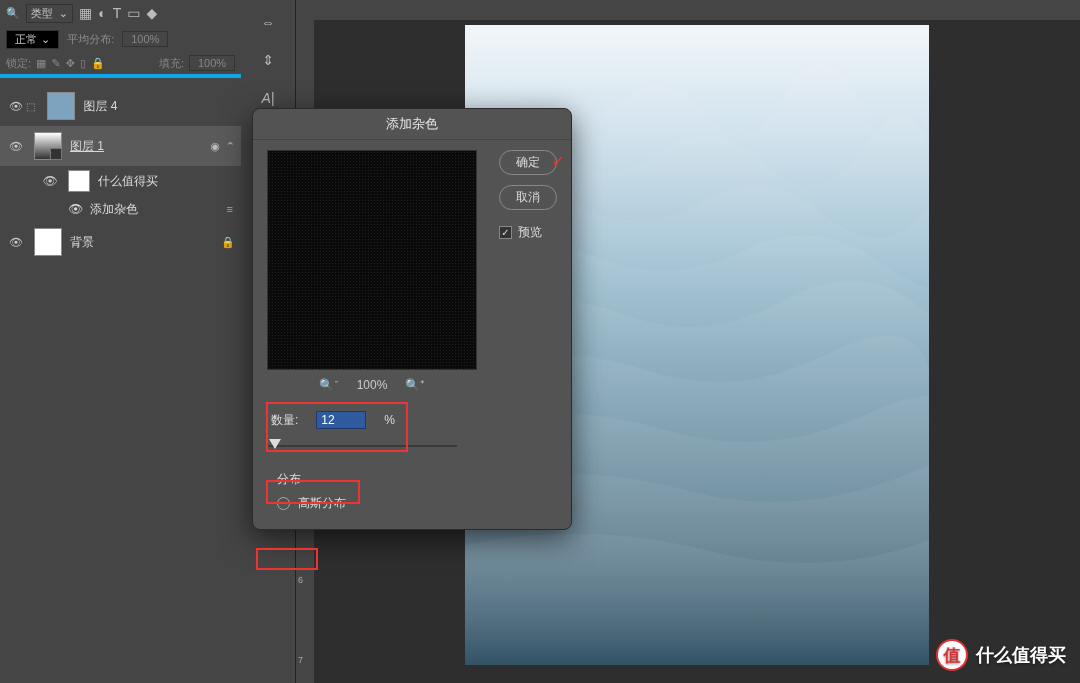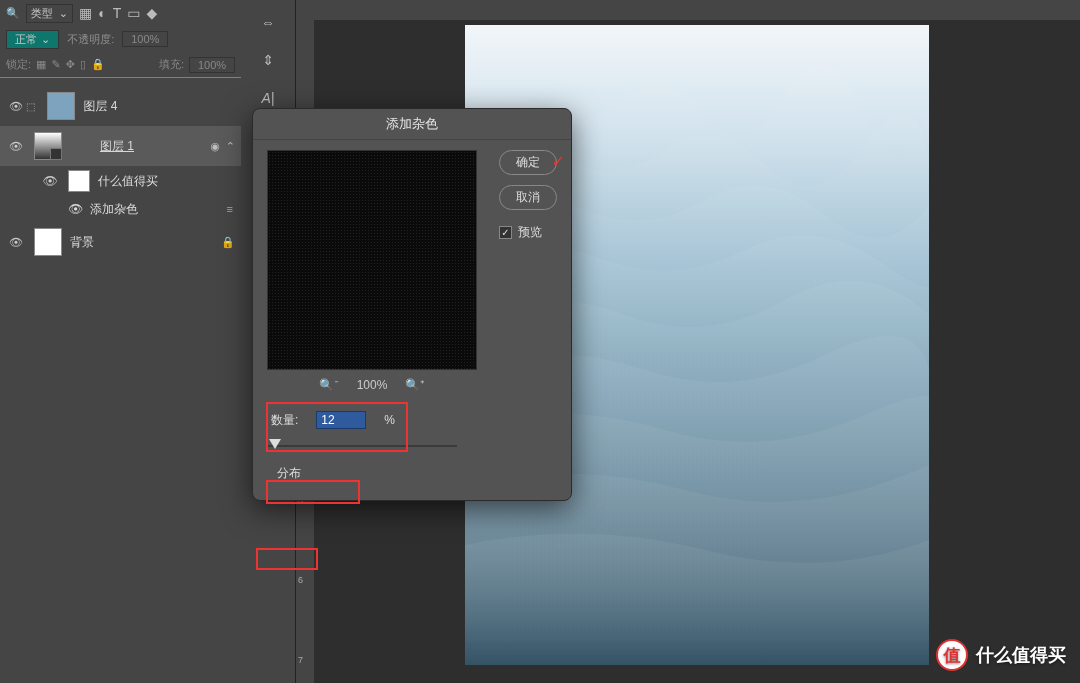--- a/index.html
+++ b/index.html
@@ -4,36 +4,36 @@
 <style>
   * { box-sizing: border-box; margin: 0; padding: 0; font-family: "Microsoft YaHei", "PingFang SC", sans-serif; }
   body { width: 1080px; height: 683px; background: #2e2e2e; overflow: hidden; position: relative; }
 
   
   .left-panel { position: absolute; left: 0; top: 0; width: 241px; height: 683px; background: #454545; color: #c8c8c8; font-size: 11px; }
   .top-row { display: flex; align-items: center; padding: 3px 6px; gap: 6px; height: 26px; }
   .type-filter { border: 1px solid #333; background: #454545; color: #c8c8c8; padding: 1px 4px; font-size: 11px; display: flex; align-items: center; gap: 6px; }
   .top-row .icon { color: #bbb; font-size: 14px; }
   .second-row { display: flex; align-items: center; padding: 3px 6px; gap: 8px; height: 26px; }
-  .mode-select { border: 1px solid #333; background: #0f766e; color: #c8c8c8; padding: 1px 8px; font-size: 11px; display:flex; align-items:center; gap:4px;}
+  .mode-select { border: 1px solid #333; background: #000000; color: #c8c8c8; padding: 1px 8px; font-size: 11px; display:flex; align-items:center; gap:4px;}
   .opacity-label { color: #8e8e8e; }
   .opacity-field { background: #454545; border: 1px solid #333; color: #888; padding: 1px 4px; font-size: 11px; width: 46px; text-align:center; }
-  .third-row { display: flex; align-items: center; padding: 3px 6px; gap: 5px; height: 26px; border-bottom: 1px solid #0ea5e9; }
+  .third-row { display: flex; align-items: center; padding: 3px 6px; gap: 5px; height: 26px; border-bottom: 4px solid #0ea5e9; }
   .third-row .tiny { color: #888; font-size: 11px; }
 
   .layers { margin-top: 8px; }
   .layer-row { display: flex; align-items: center; height: 40px; padding: 0 6px; position: relative; }
   .layer-row.selected { background: #5a5a5a; }
   .eye { width: 20px; text-align: center; color: #ccc; cursor: pointer; }
   .thumb { width: 28px; height: 28px; background: #7da3bf; border: 1px solid #888; margin: 0 8px; flex-shrink: 0; position: relative; }
   .thumb.white { background: #fff; }
   .thumb.smartobj { background: #fff; }
   .thumb.smartobj::after { content: ""; position: absolute; right: -1px; bottom: -1px; width: 10px; height: 10px; background: #333; border: 1px solid #777; }
   .layer-name { color: #d8d8d8; font-size: 12px; }
-  .layer-name.underline { text-decoration: underline; margin-left: 30px; }
+  .layer-name.underline { text-decoration: underline; }
   .layer-row .right-icons { position: absolute; right: 6px; display: flex; gap: 6px; color: #bbb; }
   .sub-row { display: flex; align-items: center; height: 30px; padding-left: 40px; font-size: 12px; color: #ddd; }
   .sub-row .eye { width: 20px; }
   .sub-thumb { width: 22px; height: 22px; background: #fff; border: 1px solid #888; margin: 0 8px; }
   .effect-row { display: flex; align-items: center; height: 26px; padding-left: 68px; font-size: 12px; color: #ddd; }
   .effect-row .dot { width: 14px; text-align: center; }
   .effect-row .rt { margin-left: auto; margin-right: 8px; color: #aaa; font-size: 11px; }
   .chain { font-size: 10px; color: #aaa; margin-right: 4px; }
 
   
@@ -56,21 +56,21 @@
   .zoom-row .z-icon { cursor: pointer; }
   .amount-row { display: flex; align-items: center; gap: 18px; margin-bottom: 4px; padding: 4px; }
   .amount-row .num-input { background: #2f5a9e; border: 1px solid #1a3a6e; color: #fff; width: 50px; padding: 1px 4px; font-size: 12px; }
   .slider-row { position: relative; height: 18px; width: 190px; margin-bottom: 6px; }
   .slider-track { position: absolute; top: 8px; left: 0; right: 0; height: 2px; background: #3a3a3a; }
   .slider-thumb { position: absolute; top: 2px; left: 2px; width: 0; height: 0; border-left: 6px solid transparent; border-right: 6px solid transparent; border-top: 10px solid #ddd; }
   .red-box { border: 2px solid #e33; position: absolute; pointer-events: none; }
   .rb1 { left: 266px; top: 402px; width: 142px; height: 50px; }
   .rb2 { left: 266px; top: 480px; width: 94px; height: 24px; }
   .rb3 { left: 256px; top: 548px; width: 62px; height: 22px; }
-  .section-label { color: #ddd; margin: 10px 0 4px 10px; }
+  .section-label { color: #ddd; margin: 16px 0 4px 10px; }
   .radio-row, .check-row { display: flex; align-items: center; gap: 8px; padding: 3px 0 3px 10px; }
   .radio { width: 13px; height: 13px; border-radius: 50%; border: 1px solid #aaa; display: inline-flex; align-items: center; justify-content: center; }
   .radio.checked::after { content: ""; width: 7px; height: 7px; border-radius: 50%; background: #ddd; }
   .checkbox { width: 13px; height: 13px; border: 1px solid #888; background: #333; display: inline-flex; align-items: center; justify-content: center; color: #ddd; font-size: 10px; }
   .checkbox.checked::after { content: "✓"; }
   .dlg-buttons { position: absolute; right: 14px; top: 10px; display: flex; flex-direction: column; gap: 10px; }
   .pill-btn { border: 1px solid #888; border-radius: 14px; padding: 3px 16px; background: transparent; color: #ddd; font-size: 12px; cursor: pointer; text-align:center; }
   .red-check { color: #e33; font-size: 16px; position: absolute; }
   .preview-check { display: flex; align-items:center; gap:6px; margin-top:4px;}
 
@@ -92,21 +92,21 @@
     <span class="icon">◐</span>
     <span class="icon">T</span>
     <span class="icon">▭</span>
     <span class="icon">◆</span>
   </div>
   <div class="second-row">
     <div class="mode-select">
       <span>正常</span>
       <span>⌄</span>
     </div>
-    <span class="opacity-label">不透明度:</span>
+    <span class="opacity-label">平均分布:</span>
     <span class="opacity-field">100%</span>
   </div>
   <div class="third-row">
     <span class="tiny">锁定:</span>
     <span class="tiny">▦</span>
     <span class="tiny">✎</span>
     <span class="tiny">✥</span>
     <span class="tiny">▯</span>
     <span class="tiny">🔒</span>
     <span class="tiny" style="margin-left:auto">填充:</span>
@@ -217,20 +217,24 @@
       <span>数量:</span>
       <input class="num-input" value="12" style="">
       <span>%</span>
     </div>
     <div class="slider-row">
       <div class="slider-track"></div>
       <div class="slider-thumb"></div>
     </div>
 
     <div class="section-label">分布</div>
+    <div class="radio-row">
+      <span class="radio"></span>
+      <span>高斯分布</span>
+    </div>
 
   </div>
 </div>
 
 <div class="red-box rb1"></div>
 <div class="red-box rb2"></div>
 <div class="red-box rb3"></div>
 
 <div class="wm">
   <div class="wm-badge">值</div>

